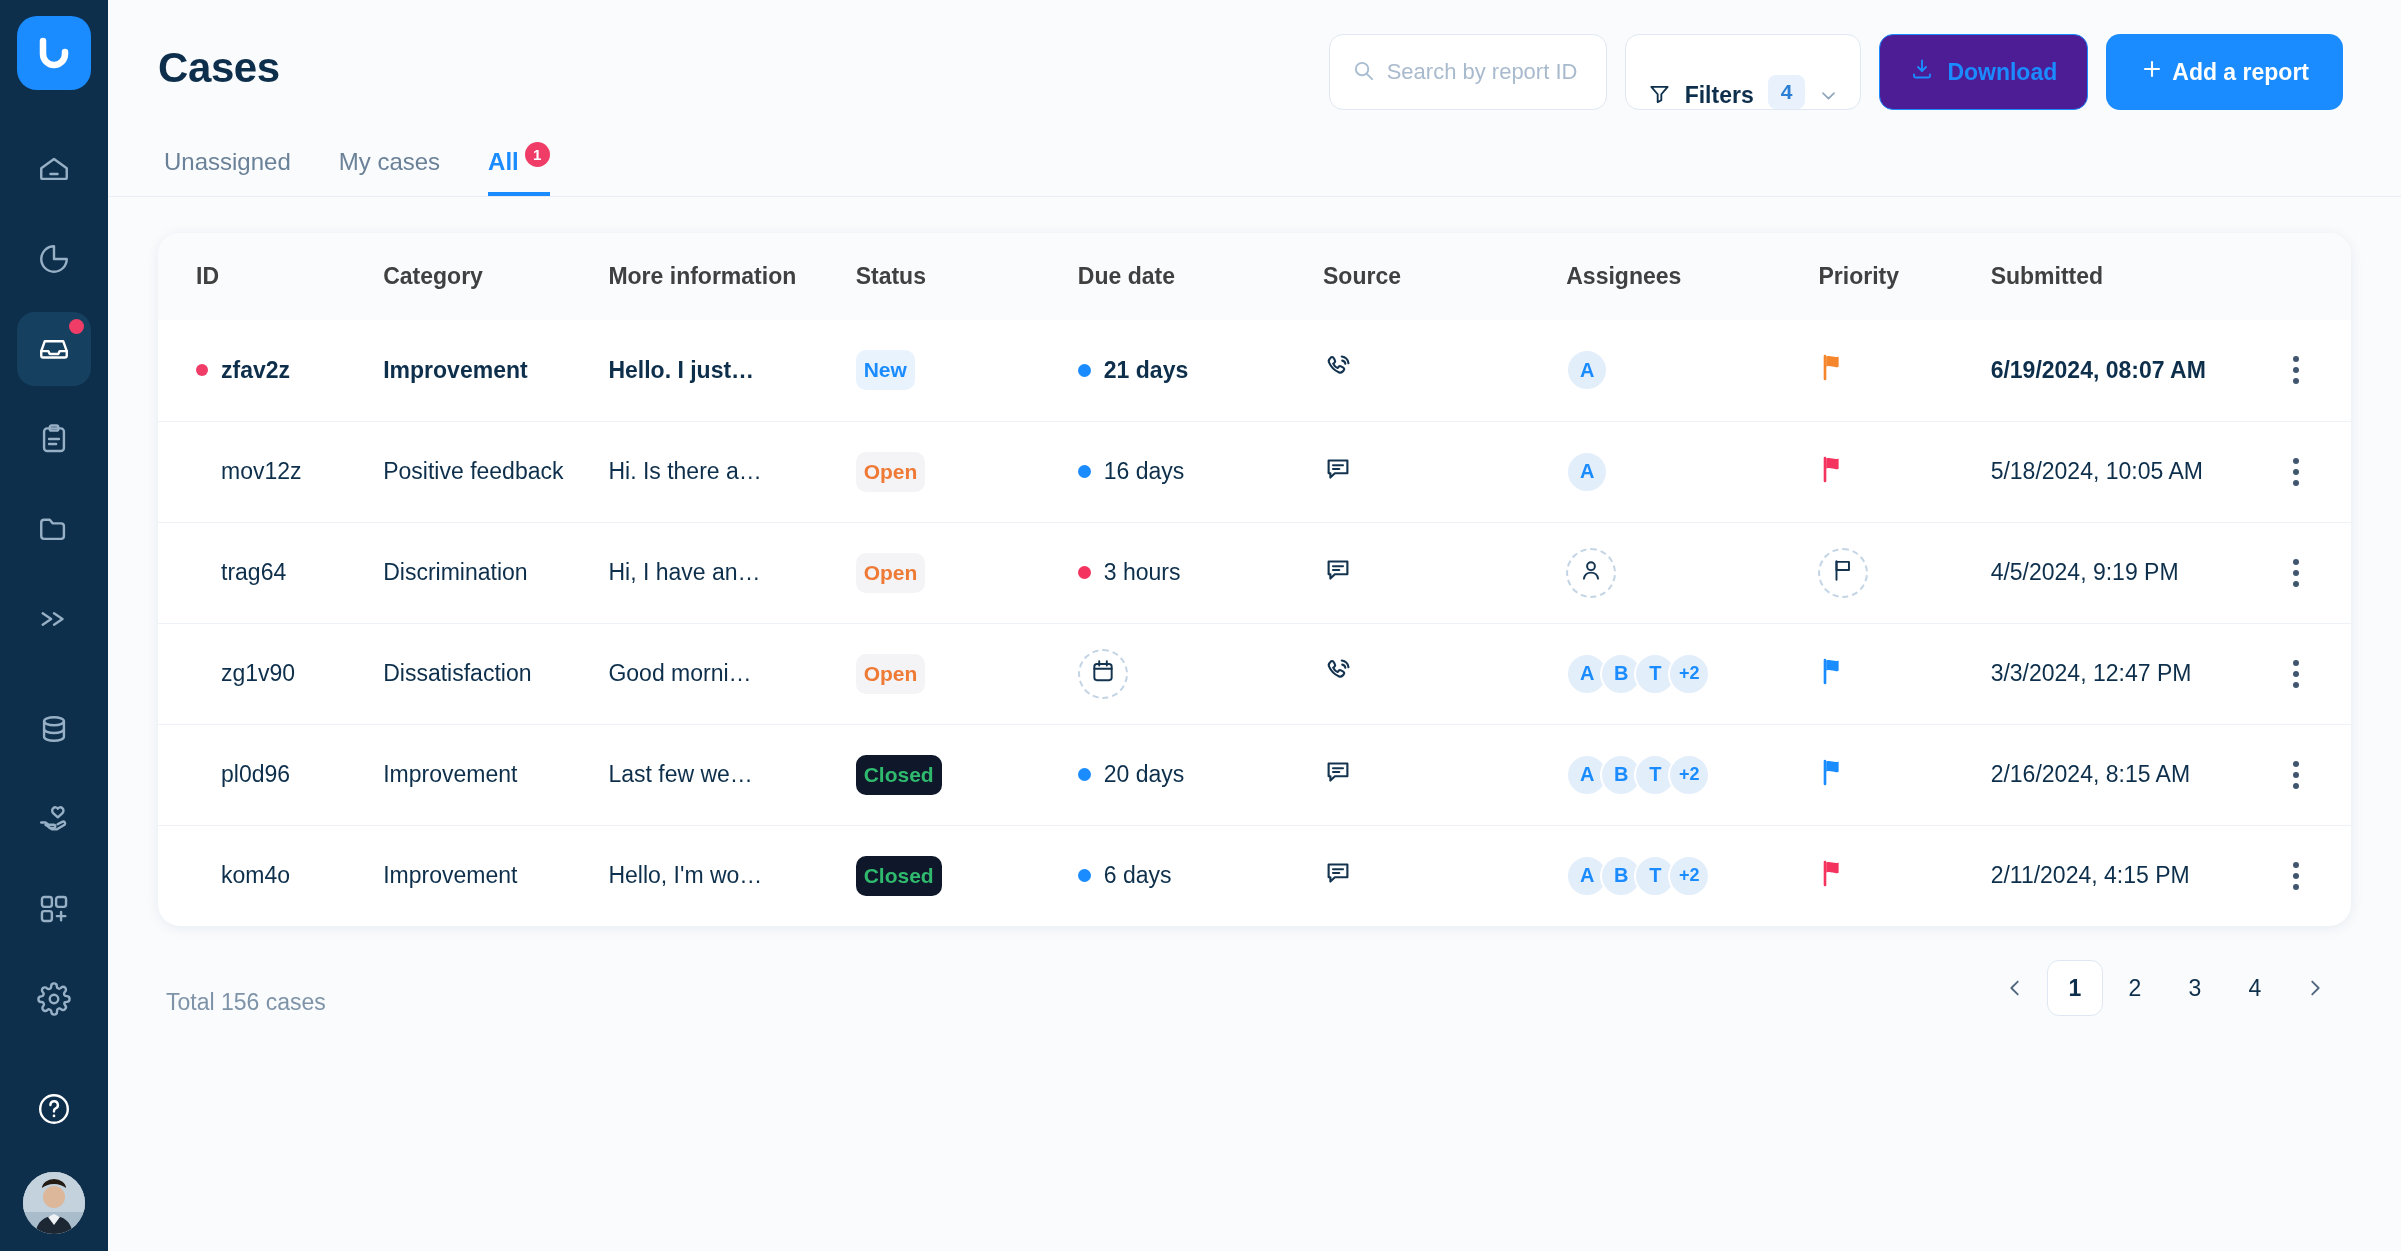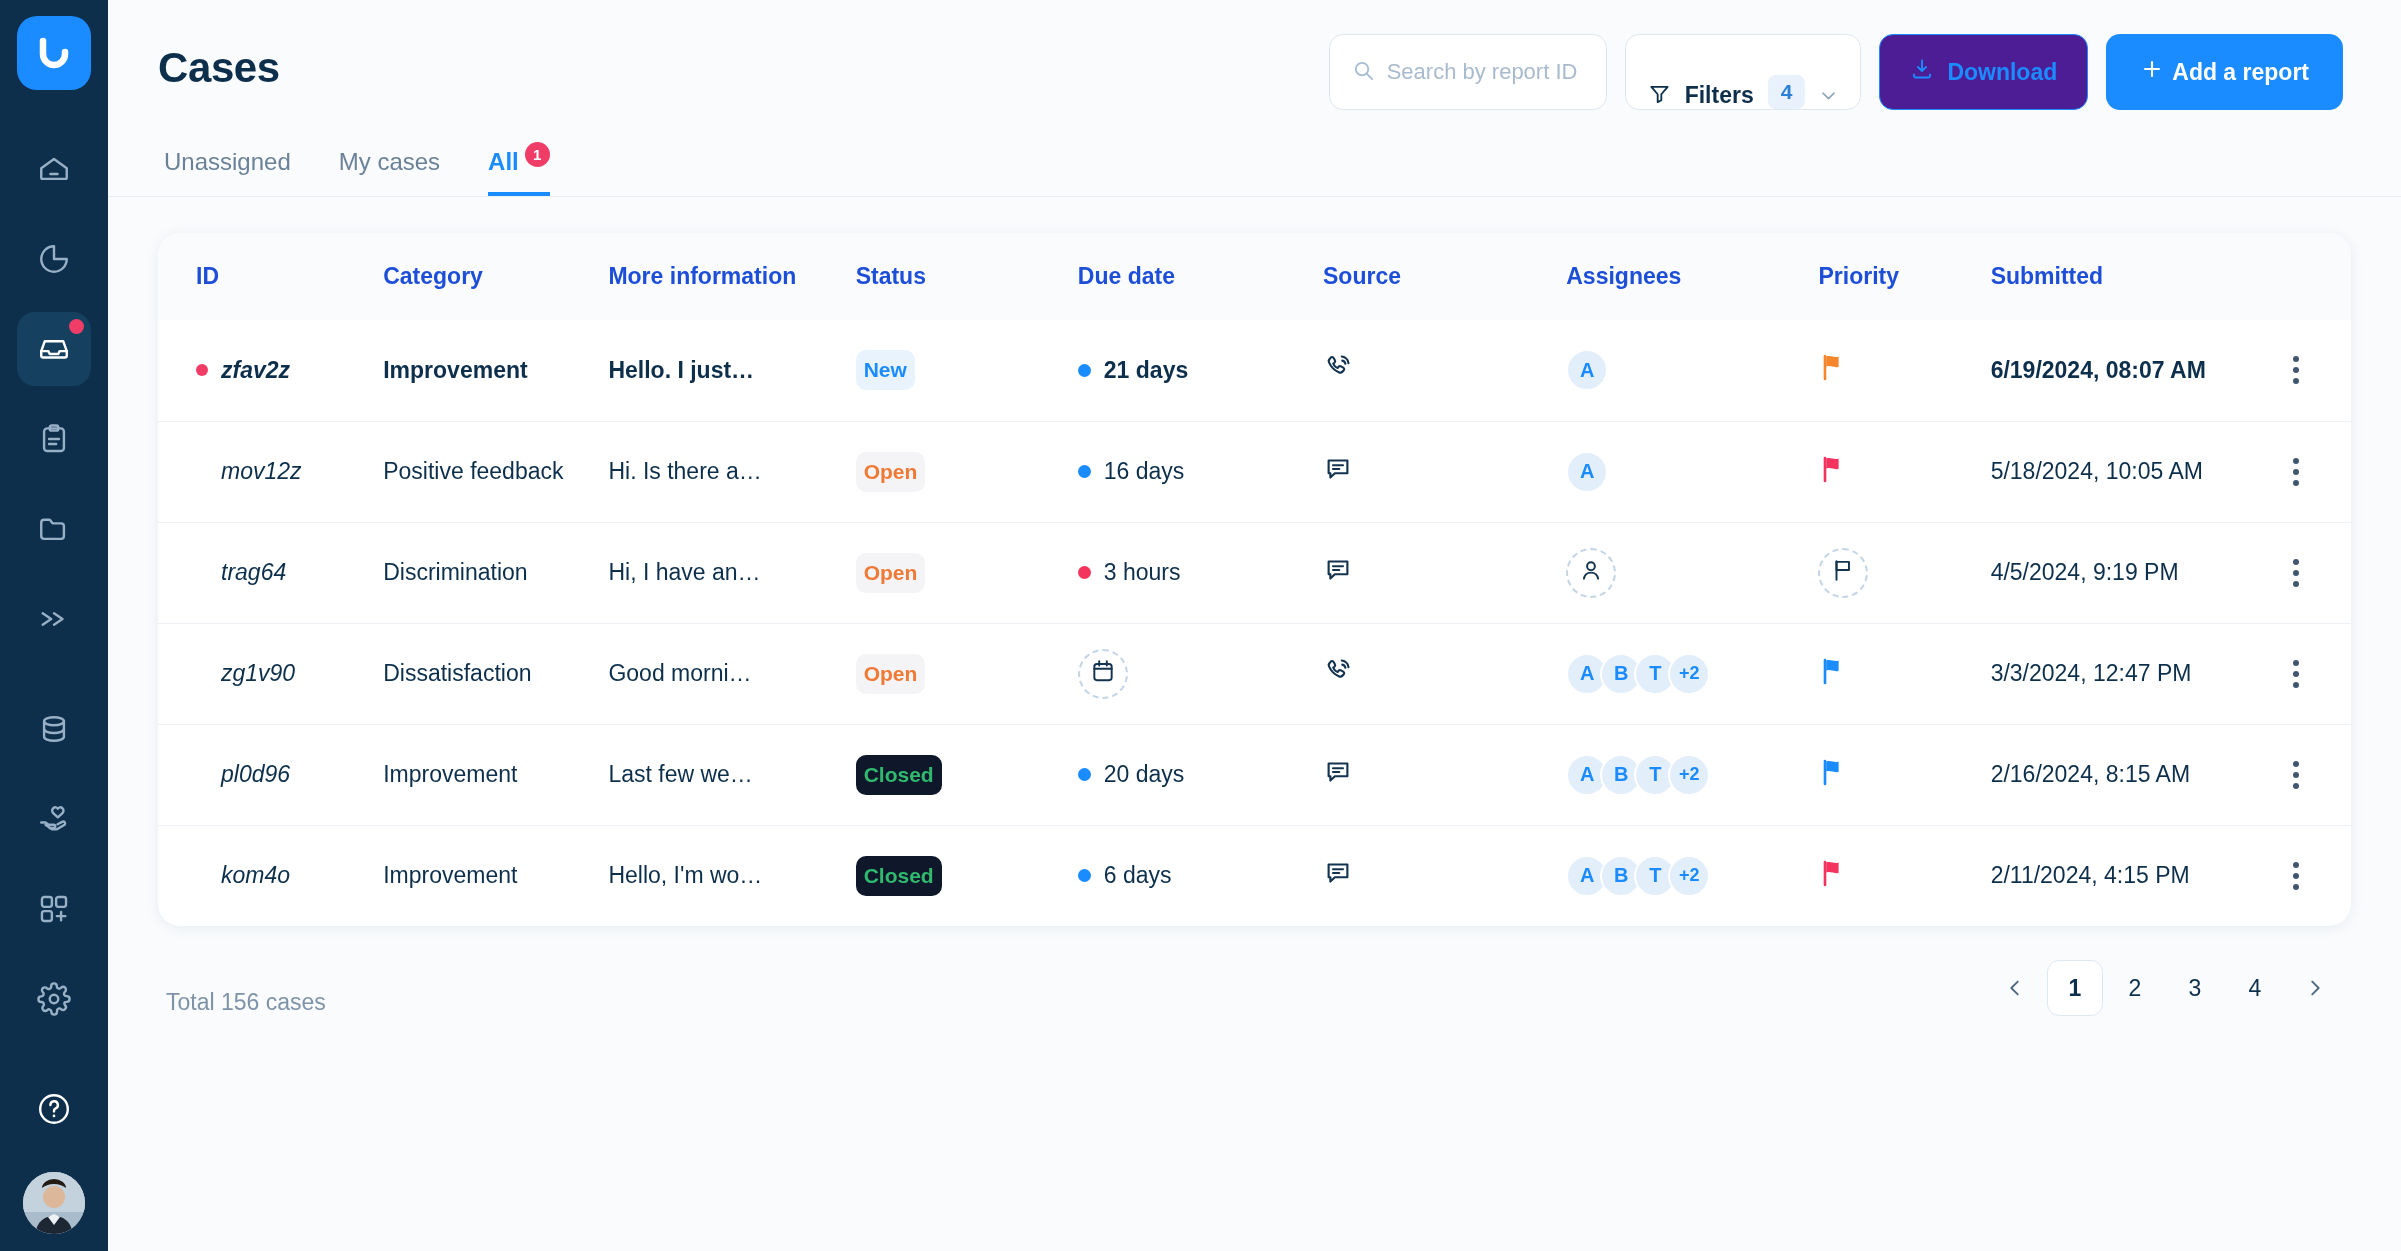--- a/index.html
+++ b/index.html
@@ -138,36 +138,36 @@
   .card {
     background: #ffffff;
     border-radius: 22px;
     box-shadow: 0 2px 14px rgba(18,45,75,0.07);
     overflow: hidden;
   }
   table { width: 100%; border-collapse: collapse; table-layout: fixed; }
   thead th {
     background: #f9fbfd;
     text-align: left;
-    font-size: 23px; font-weight: 700; color: #1d4ed8;
+    font-size: 23px; font-weight: 700; color: #404040;
     padding: 30px 0 30px 0;
     white-space: nowrap;
   }
   thead th:first-child { padding-left: 38px; }
   tbody td {
     padding: 0; height: 101px;
     border-top: 1px solid #eef2f7;
     font-size: 23px; color: #0d2f4b;
     vertical-align: middle;
   }
   tbody tr:first-child td { border-top: none; }
   td.c-id { padding-left: 38px; }
   tr.unread td { font-weight: 700; }
 
-  .id-cell { display: flex; align-items: center; gap: 13px; font-style: italic; }
+  .id-cell { display: flex; align-items: center; gap: 13px; }
   .unread-dot { width: 12px; height: 12px; border-radius: 50%; background: #ef3d68; flex: 0 0 12px;}
   .unread-dot.hidden { visibility: hidden; }
 
   .badge {
     display: inline-block;
     font-size: 21px; font-weight: 600;
     border-radius: 10px; padding: 8px 8px;
   }
   .badge.new    { background: #e9f3fe; color: #1a8cff; }
   .badge.open   { background: #f4f3f6; color: #ef7a35; }

